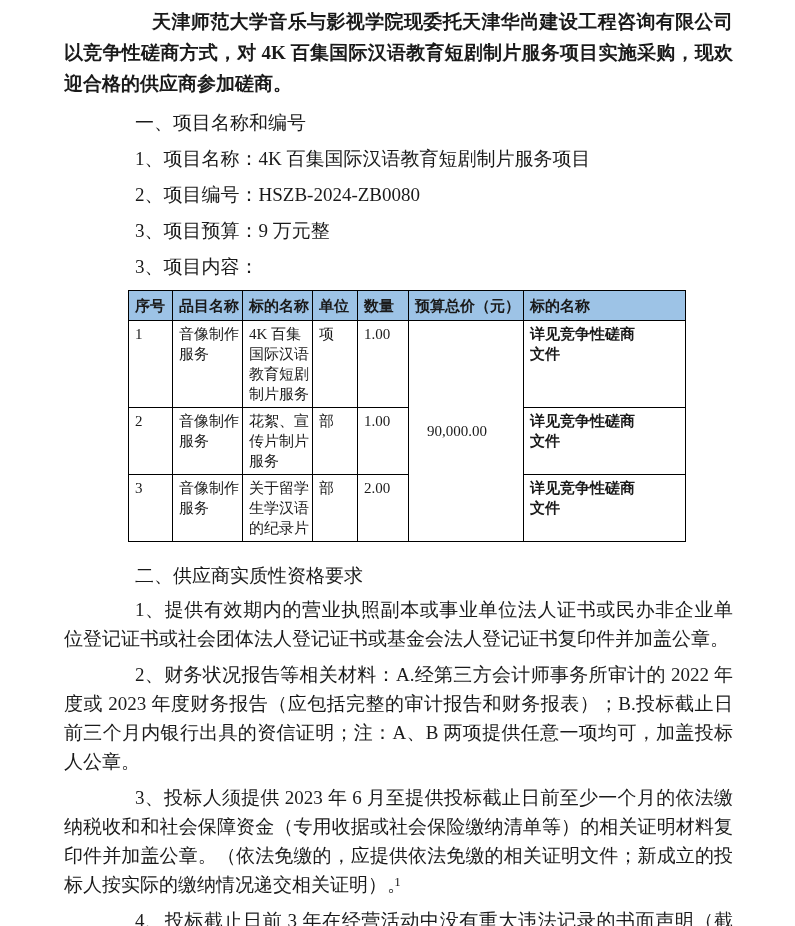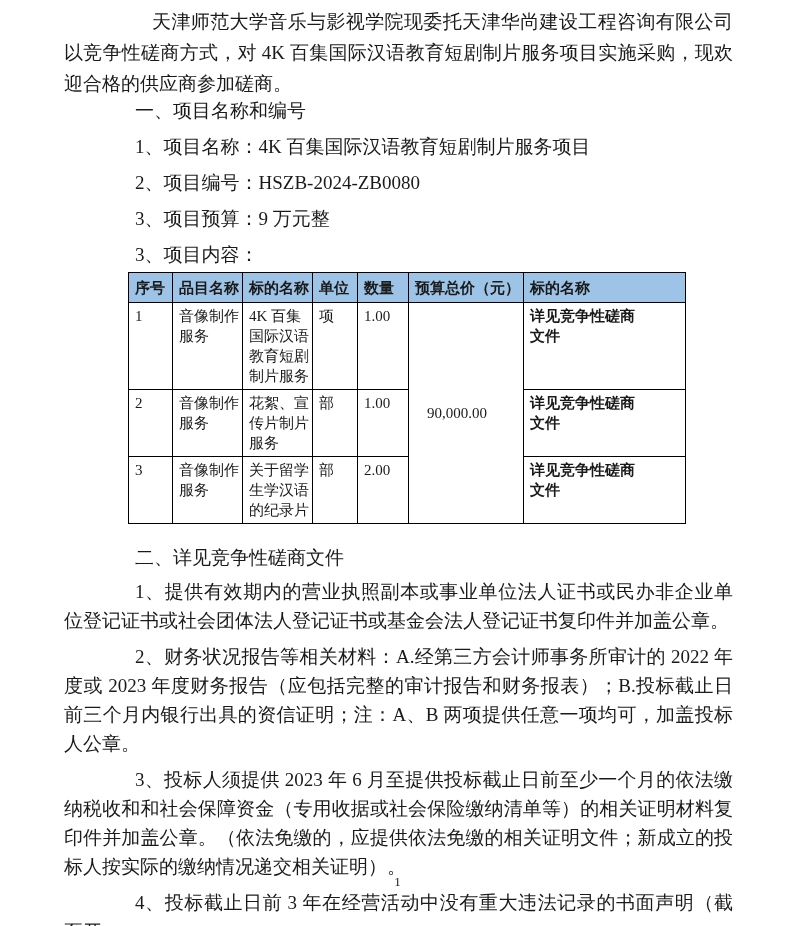--- a/index.html
+++ b/index.html
@@ -11,38 +11,39 @@
   }
   .content {
     padding: 6px 62px 0 64px;
   }
   p.body-text {
     font-size: 19px;
     line-height: 31px;
     text-align: justify;
     text-justify: inter-character;
   }
-  p.intro { text-indent: 88px; }
+  p.intro { text-indent: 88px; font-weight: bold; }
   .sec-heading {
     font-size: 19px;
     line-height: 24px;
     padding-left: 71px;
+    margin-top: 12px;
   }
   .sec1-item {
     font-size: 19px;
     line-height: 24px;
     padding-left: 71px;
     margin-top: 12px;
   }
   table.project {
     border-collapse: collapse;
     table-layout: fixed;
     width: 557px;
     margin-left: 64px;
-    margin-top: 5px;
+    margin-top: 11px;
   }
   table.project th, table.project td {
     border: 1px solid #000000;
     vertical-align: top;
     text-align: left;
     padding: 3px 3px 3px 6px;
     font-size: 15px;
     line-height: 20px;
     overflow: hidden;
   }
@@ -136,21 +137,21 @@
         <td>音像制作服务</td>
         <td>关于留学生学汉语的纪录片</td>
         <td>部</td>
         <td>2.00</td>
         <td class="tech">详见竞争性磋商文件</td>
       </tr>
     </tbody>
   </table>
 
   <div class="sec2">
-    <div class="sec-heading">二、详见竞争性磋商文件</div>
+    <div class="sec-heading">二、供应商实质性资格要求</div>
     <p class="body-text">1、提供有效期内的营业执照副本或事业单位法人证书或民办非企业单位登记证书或社会团体法人登记证书或基金会法人登记证书复印件并加盖公章。</p>
     <p class="body-text">2、财务状况报告等相关材料：A.经第三方会计师事务所审计的 2022 年度或 2023 年度财务报告（应包括完整的审计报告和财务报表）；B.投标截止日前三个月内银行出具的资信证明；注：A、B 两项提供任意一项均可，加盖投标人公章。</p>
     <p class="body-text">3、投标人须提供 2023 年 6 月至提供投标截止日前至少一个月的依法缴纳税收和和社会保障资金（专用收据或社会保险缴纳清单等）的相关证明材料复印件并加盖公章。（依法免缴的，应提供依法免缴的相关证明文件；新成立的投标人按实际的缴纳情况递交相关证明）。</p>
     <p class="body-text">4、投标截止日前 3 年在经营活动中没有重大违法记录的书面声明（截至开</p>
   </div>
 
 </div>
 
 <div class="page-footer">1</div>
 

